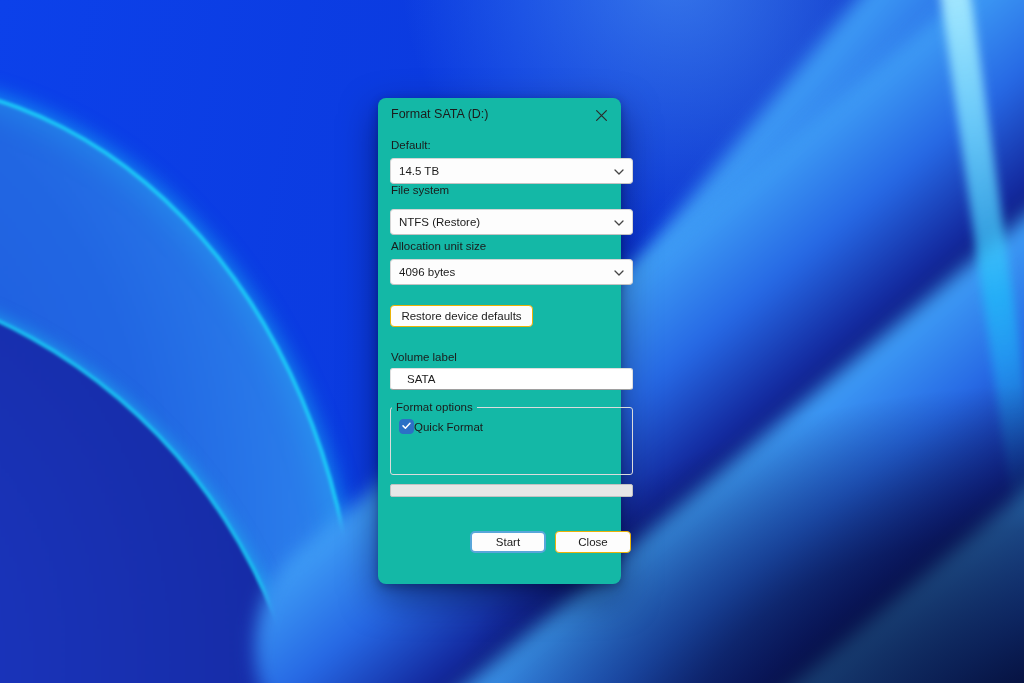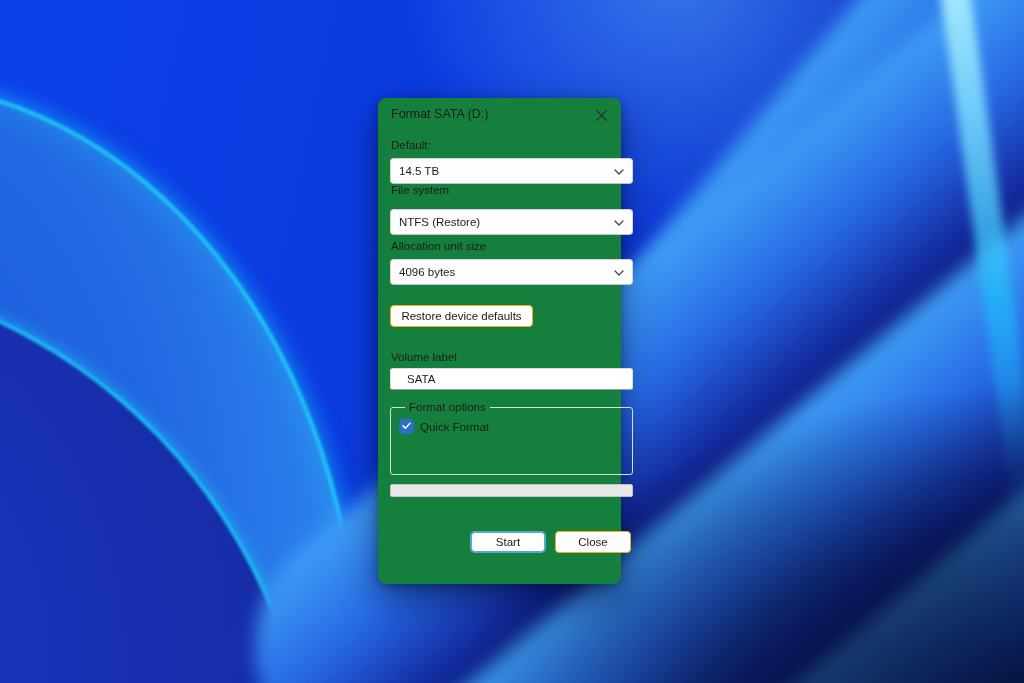--- a/index.html
+++ b/index.html
@@ -28,37 +28,37 @@
   .b1{left:110px;top:120px;transform:rotate(-40deg)}
   .b2{left:244px;top:282px;transform:rotate(-40deg)}
   .b3{left:378px;top:444px;transform:rotate(-40deg)}
   .streak{left:975px;top:-40px;width:30px;height:560px;transform:rotate(-8deg);border-radius:15px;
       background:linear-gradient(to bottom,rgba(180,240,255,.95),rgba(30,190,250,.7) 60%,rgba(30,190,250,0));
       filter:blur(5px)}
   .cornerdark{inset:0;
       background:radial-gradient(ellipse 900px 520px at 103% 108%, rgba(2,8,40,.92) 0%, rgba(2,8,40,.55) 40%, rgba(2,8,40,0) 68%)}
 
   
-  .dialog{position:absolute;left:378px;top:98px;width:243px;height:486px;background:#15803d;
+  .dialog{position:absolute;left:378px;top:98px;width:243px;height:486px;background:#14b8a6;
       border-radius:8px;color:#1b1b1b;font-size:11.5px;
       box-shadow:0 14px 36px rgba(0,5,40,.5), 0 3px 10px rgba(0,5,40,.3)}
   .abs{position:absolute}
   .title{left:13px;top:9px;font-size:12.5px;color:#1c1c1c}
   .closebtn{right:10px;top:8px;width:20px;height:20px;display:flex;align-items:center;justify-content:center;border-radius:4px}
   .label{left:13px;color:#1b1b1b}
   .combo{left:12px;width:243px;height:22px;background:#fdfdfd;border:1px solid #d5d5d5;border-bottom-color:#c3c3c3;
       border-radius:4px;display:flex;align-items:center;justify-content:space-between;padding:12px 8px;color:#1b1b1b}
   .btn{display:flex;align-items:center;justify-content:center;background:#fdfdfd;border:1px solid #eab308;
       border-radius:4px;color:#1b1b1b;font-size:11.5px}
   .restore{left:12px;top:207px;width:143px;height:22px}
   .vinput{left:12px;top:270px;width:243px;height:22px;background:#fff;border:1px solid #dedede;border-bottom-color:#9e9e9e;
       border-radius:3px;padding:0 16px;font-size:11.5px;font-family:inherit;color:#1b1b1b;outline:none}
   fieldset.fmt{left:12px;top:303px;width:243px;height:74px;border:1px solid #dcdcdc;border-radius:3px}
-  fieldset.fmt legend{font-size:11.5px;margin-left:14px;padding:0 4px;color:#1b1b1b}
-  .fs-row{display:flex;align-items:center;gap:6px;margin:6px 0 0 8px}
+  fieldset.fmt legend{font-size:11.5px;margin-left:1px;padding:0 4px;color:#1b1b1b}
+  .fs-row{display:flex;align-items:center;margin:6px 0 0 8px}
   .checkbox{width:15px;height:15px;border-radius:4px;display:flex;align-items:center;justify-content:center;
       background:#fff;border:1px solid #8a8a8a}
   .checkbox.checked{background:#2b70c6;border-color:#2b70c6}
   .checkbox:not(.checked) svg{display:none}
   .progress{left:12px;top:386px;width:243px;height:13px;background:#e7e7e7;border:1px solid #c2c2c2;border-radius:2px;overflow:hidden}
   .progress .fill{height:100%;width:0%;background:#26a269}
   .start{left:92px;top:433px;width:76px;height:22px;border:2px solid #58a6da;border-radius:5px}
   .closeb{left:177px;top:433px;width:76px;height:22px}
 </style>
 </head>

